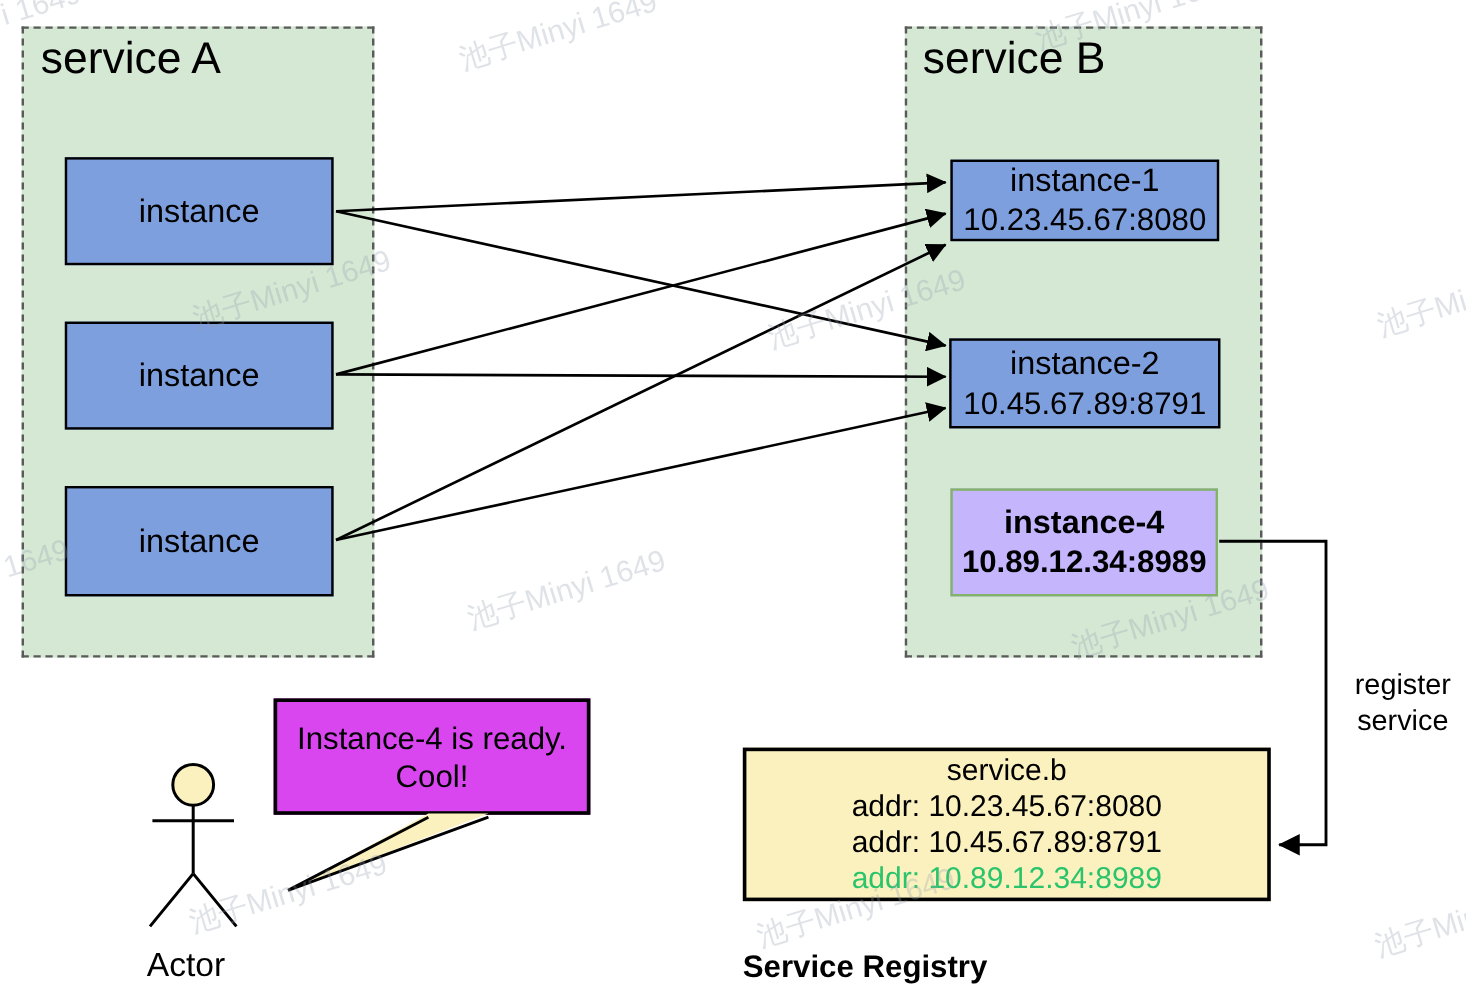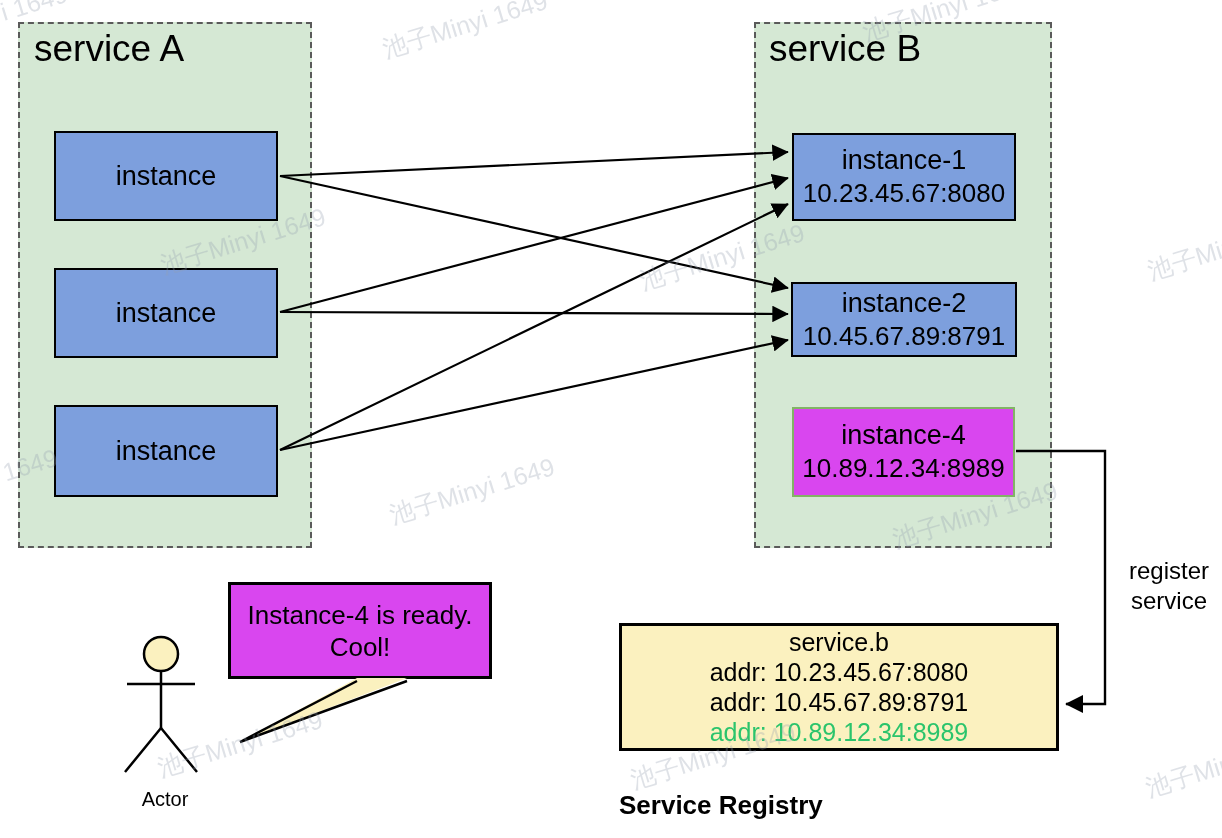--- a/index.html
+++ b/index.html
@@ -35,22 +35,23 @@
     display:flex;
     flex-direction:column;
     align-items:center;
     justify-content:center;
     text-align:center;
     z-index:2;
   }
   .inst .l1{font-size:27px;line-height:33px;}
   .inst .l2{font-size:26px;line-height:33px;}
   .inst.green{
-    background:#d946ef;
+    background:#c4b5fd;
     border:2px solid #82b366;
+    font-weight:bold;
   }
   
   #registry{
     position:absolute;
     left:619px;top:623px;width:440px;height:128px;
     box-sizing:border-box;
     background:#fbf1bf;
     border:3px solid #000;
     display:flex;
     flex-direction:column;
@@ -81,23 +82,23 @@
     flex-direction:column;
     align-items:center;
     justify-content:center;
     text-align:center;
     z-index:2;
   }
   #speech-bubble .bl{font-size:26px;line-height:32px;}
   
   #actor-label{
     position:absolute;
-    left:115px;top:788px;width:100px;
-    text-align:center;
-    font-size:20px;
+    left:105px;top:788px;width:100px;
+    text-align:center;
+    font-size:28px;
     z-index:2;
     white-space:nowrap;
   }
   
   #register-label{
     position:absolute;
     left:1116px;top:556px;width:106px;
     text-align:center;
     font-size:24px;
     line-height:30px;
@@ -135,21 +136,21 @@
   <div class="inst" style="left:54px;top:268px;width:224px;height:90px;">
     <span class="l1">instance</span>
   </div>
   <div class="inst" style="left:54px;top:405px;width:224px;height:92px;">
     <span class="l1">instance</span>
   </div>
 
   <div class="container" style="left:754px;top:22px;width:298px;height:526px;"></div>
   <div class="container-title" style="left:769px;top:28px;text-align:center;">service B</div>
 
-  <div class="inst" style="left:792px;top:133px;width:224px;height:88px;">
+  <div class="inst" style="left:792px;top:133px;width:224px;height:68px;">
     <span class="l1">instance-1</span>
     <span class="l2">10.23.45.67:8080</span>
   </div>
   <div class="inst" style="left:791px;top:270px;width:226px;height:75px;margin-top:12px;">
     <span class="l1">instance-2</span>
     <span class="l2">10.45.67.89:8791</span>
   </div>
   <div class="inst green" style="left:792px;top:407px;width:223px;height:90px;">
     <span class="l1">instance-4</span>
     <span class="l2">10.89.12.34:8989</span>

